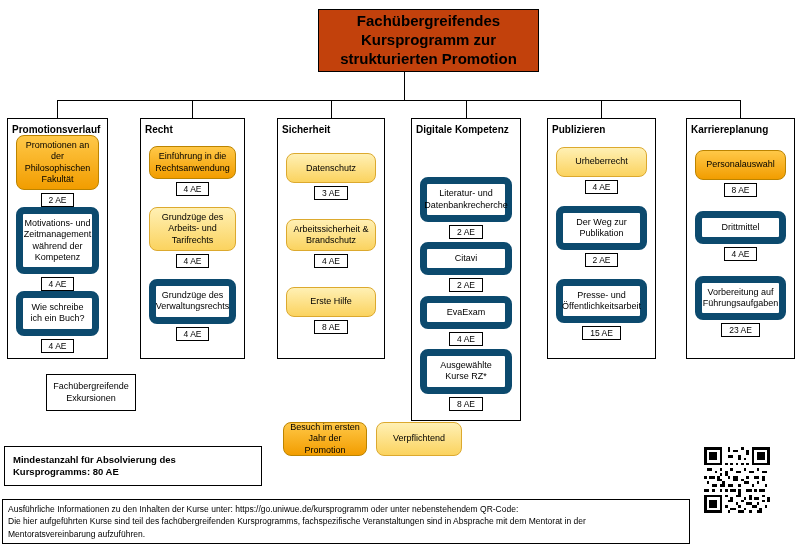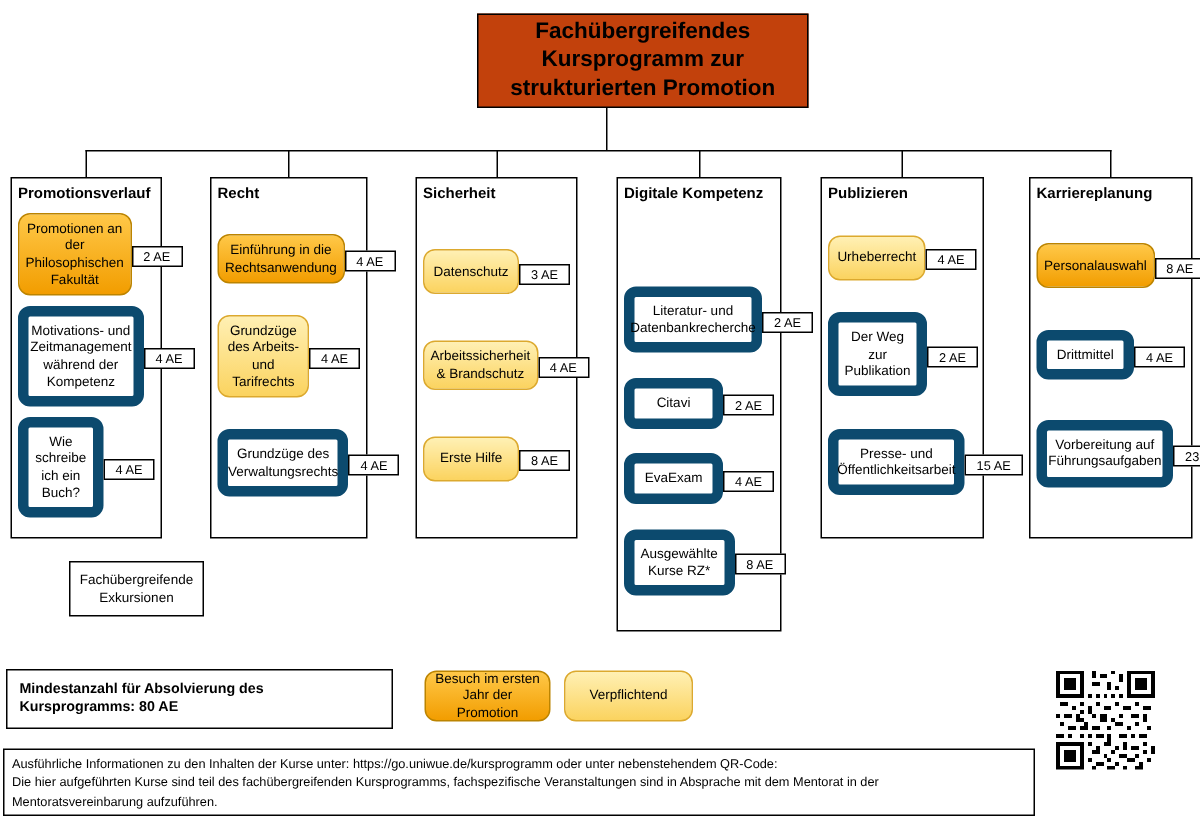--- a/index.html
+++ b/index.html
@@ -16,21 +16,21 @@
     font-weight:bold; font-size:15px; line-height:1.25; padding:4px 8px;margin-left:36px;
   }
 
   .column {
     position:absolute; border:1px solid #000; background:#fff;
     display:flex; flex-direction:column; align-items:center;
     padding:5px 4px 6px 4px;
   }
   .col-title { font-weight:bold; font-size:10px; text-align:left; width:100%; }
   .items { display:flex; flex-direction:column; align-items:center; justify-content:space-evenly; flex:1; width:100%; }
-  .item { display:flex; flex-direction:row; align-items:center; width:100%; }
+  .item { display:flex; flex-direction:column; align-items:center; width:100%; }
 
   .course {
     border-radius:8px; width:92%; min-height:30px;
     display:flex; align-items:center; justify-content:center; text-align:center;
     font-size:9px; line-height:1.25; padding:4px 4px;
   }
   .course.white  { background:#ffffff; border:7px solid #0c4a6e; }
   .course.orange { background:linear-gradient(180deg,#FFC848 0%,#F29D00 100%); border:1px solid #BC8400; }
   .course.yellow { background:linear-gradient(180deg,#FFF0B4 0%,#FBD35F 100%); border:1px solid #DCA92E; }
 
@@ -47,21 +47,21 @@
   }
 
   .min-box {
     position:absolute; left:4px; top:446px; width:258px; height:40px;
     border:1px solid #000; background:#fff;
     display:flex; align-items:center; font-weight:bold; font-size:9.5px;
     padding:2px 8px; line-height:1.3;
   }
 
   .legend-box {
-    position:absolute; top:447px; height:34px; border-radius:8px;
+    position:absolute; top:422px; height:34px; border-radius:8px;
     display:flex; align-items:center; justify-content:center; text-align:center;
     font-size:9px; line-height:1.25; padding:2px 6px;
   }
   .legend-box.orange { left:283px; width:84px; background:linear-gradient(180deg,#FFC848 0%,#F29D00 100%); border:1px solid #BC8400; }
   .legend-box.yellow { left:376px; width:86px; background:linear-gradient(180deg,#FFF0B4 0%,#FBD35F 100%); border:1px solid #DCA92E; }
 
   .qr { position:absolute; left:704px; top:447px; width:66px; height:66px; }
 
   .footer-box {
     position:absolute; left:2px; top:499px; width:688px; height:45px;

